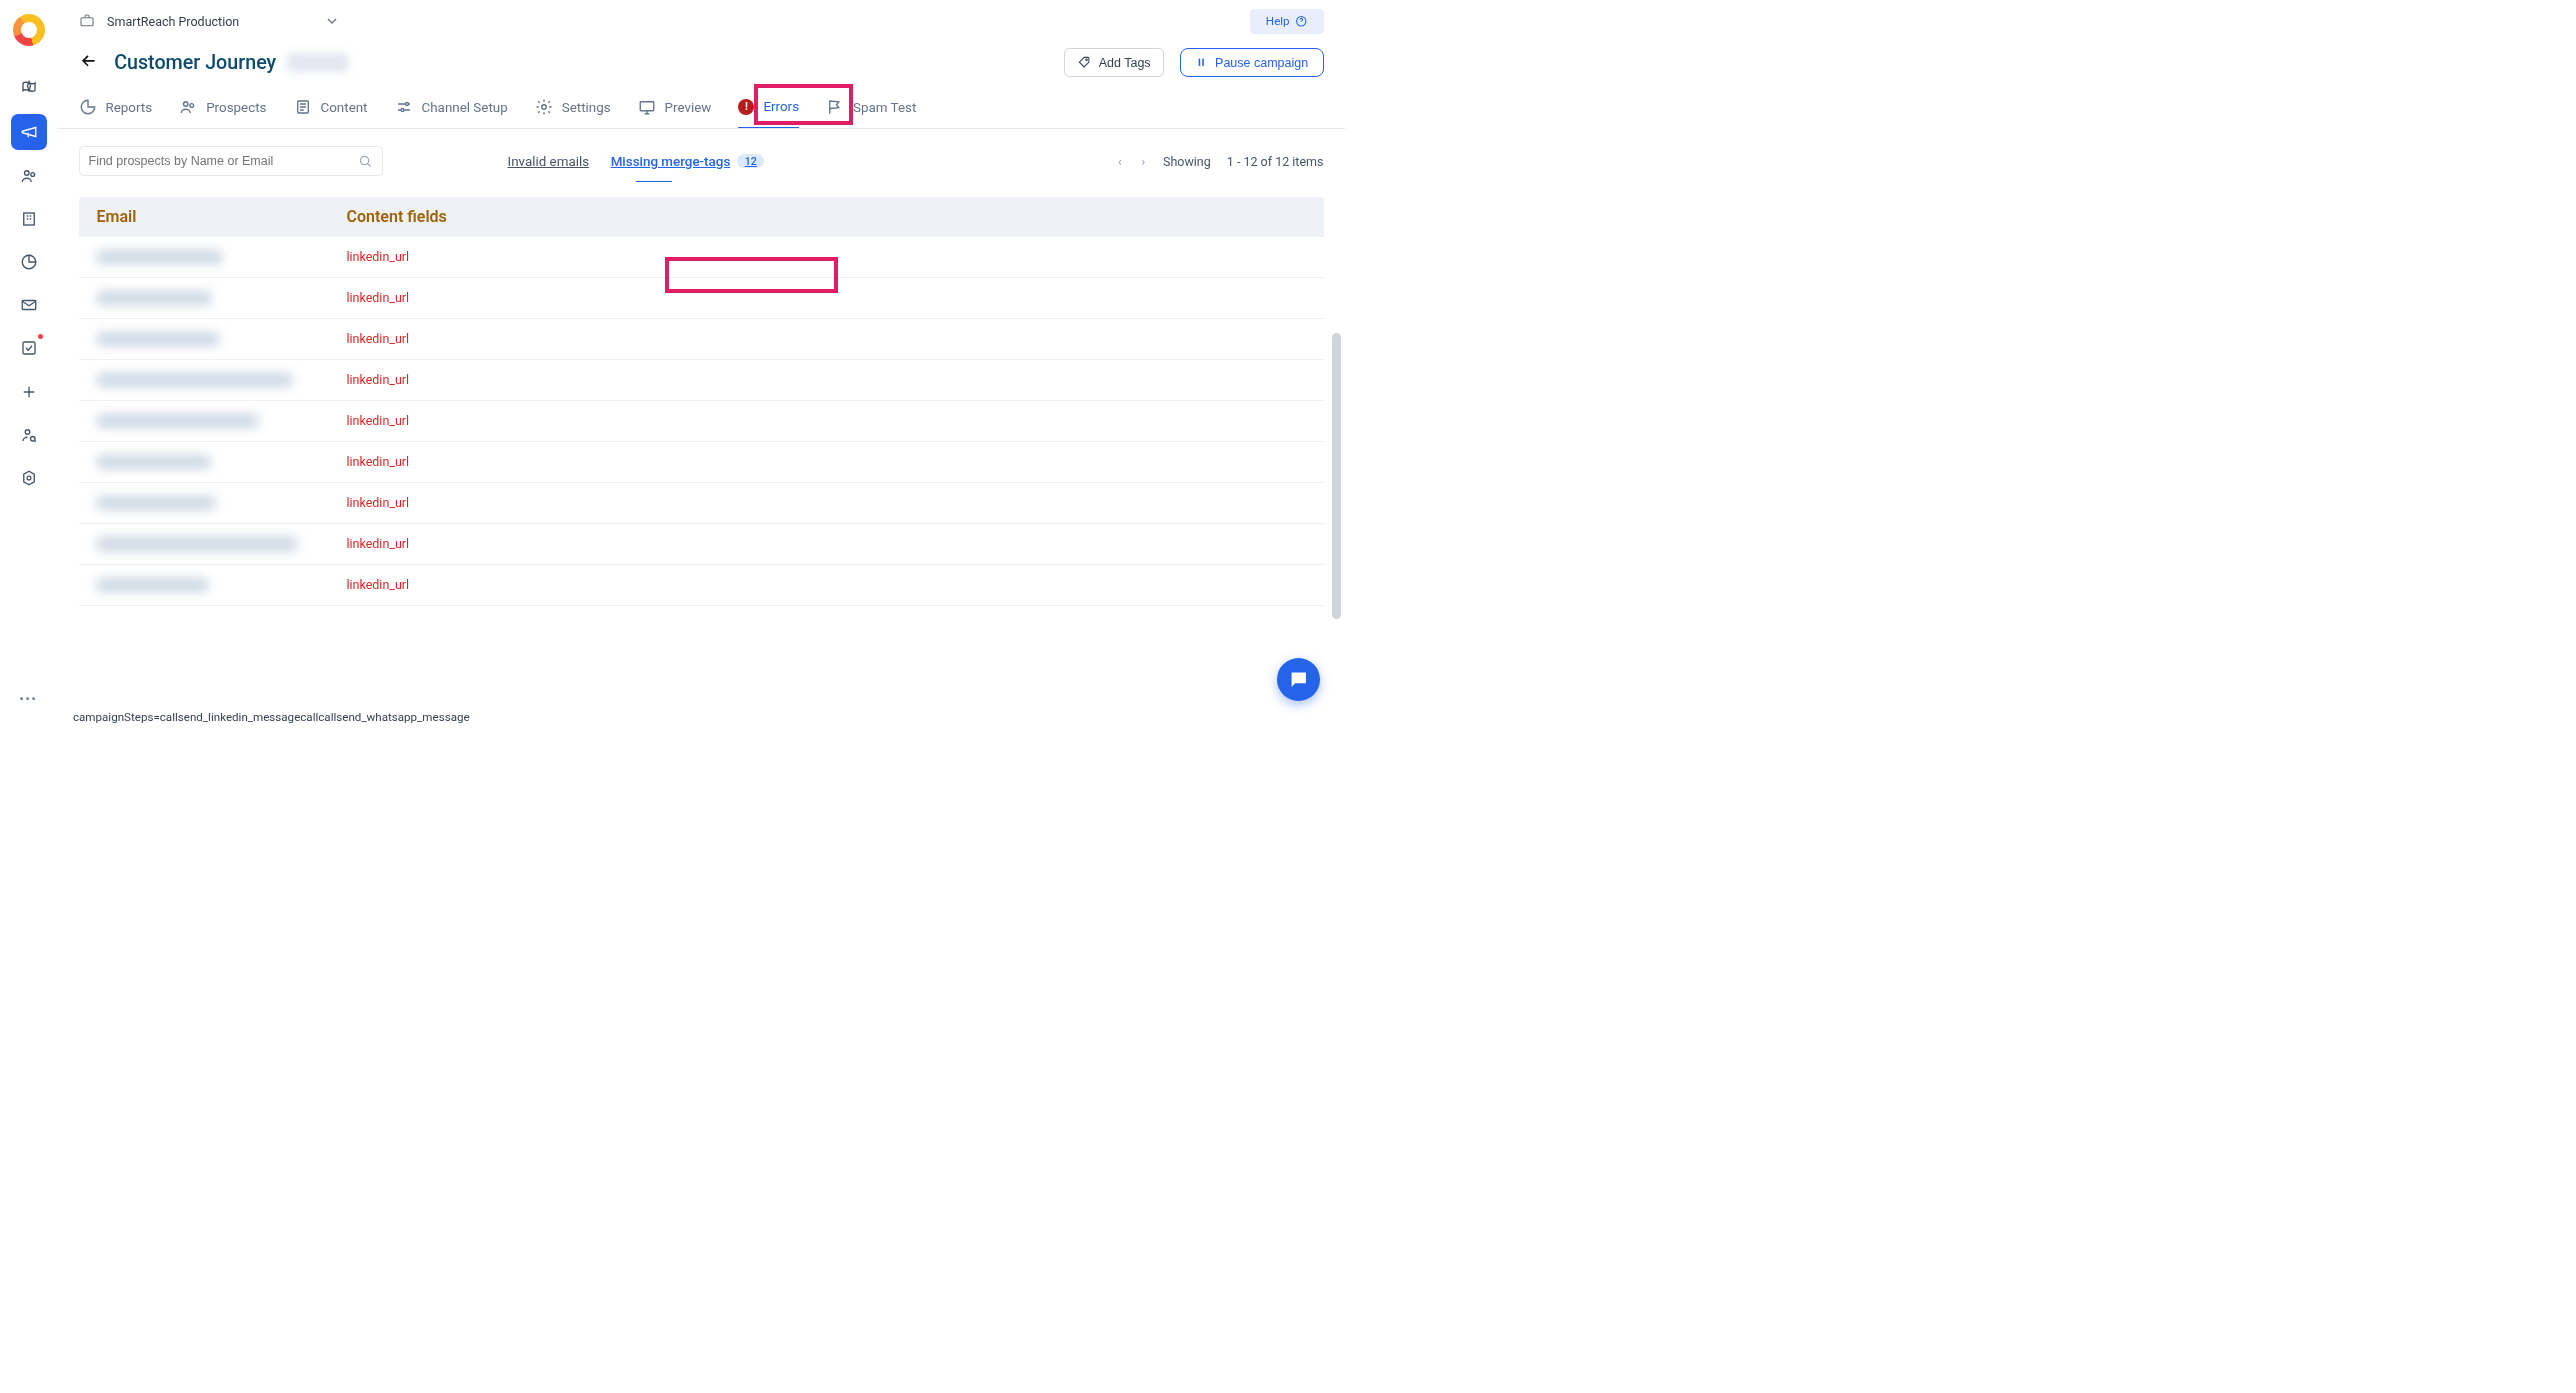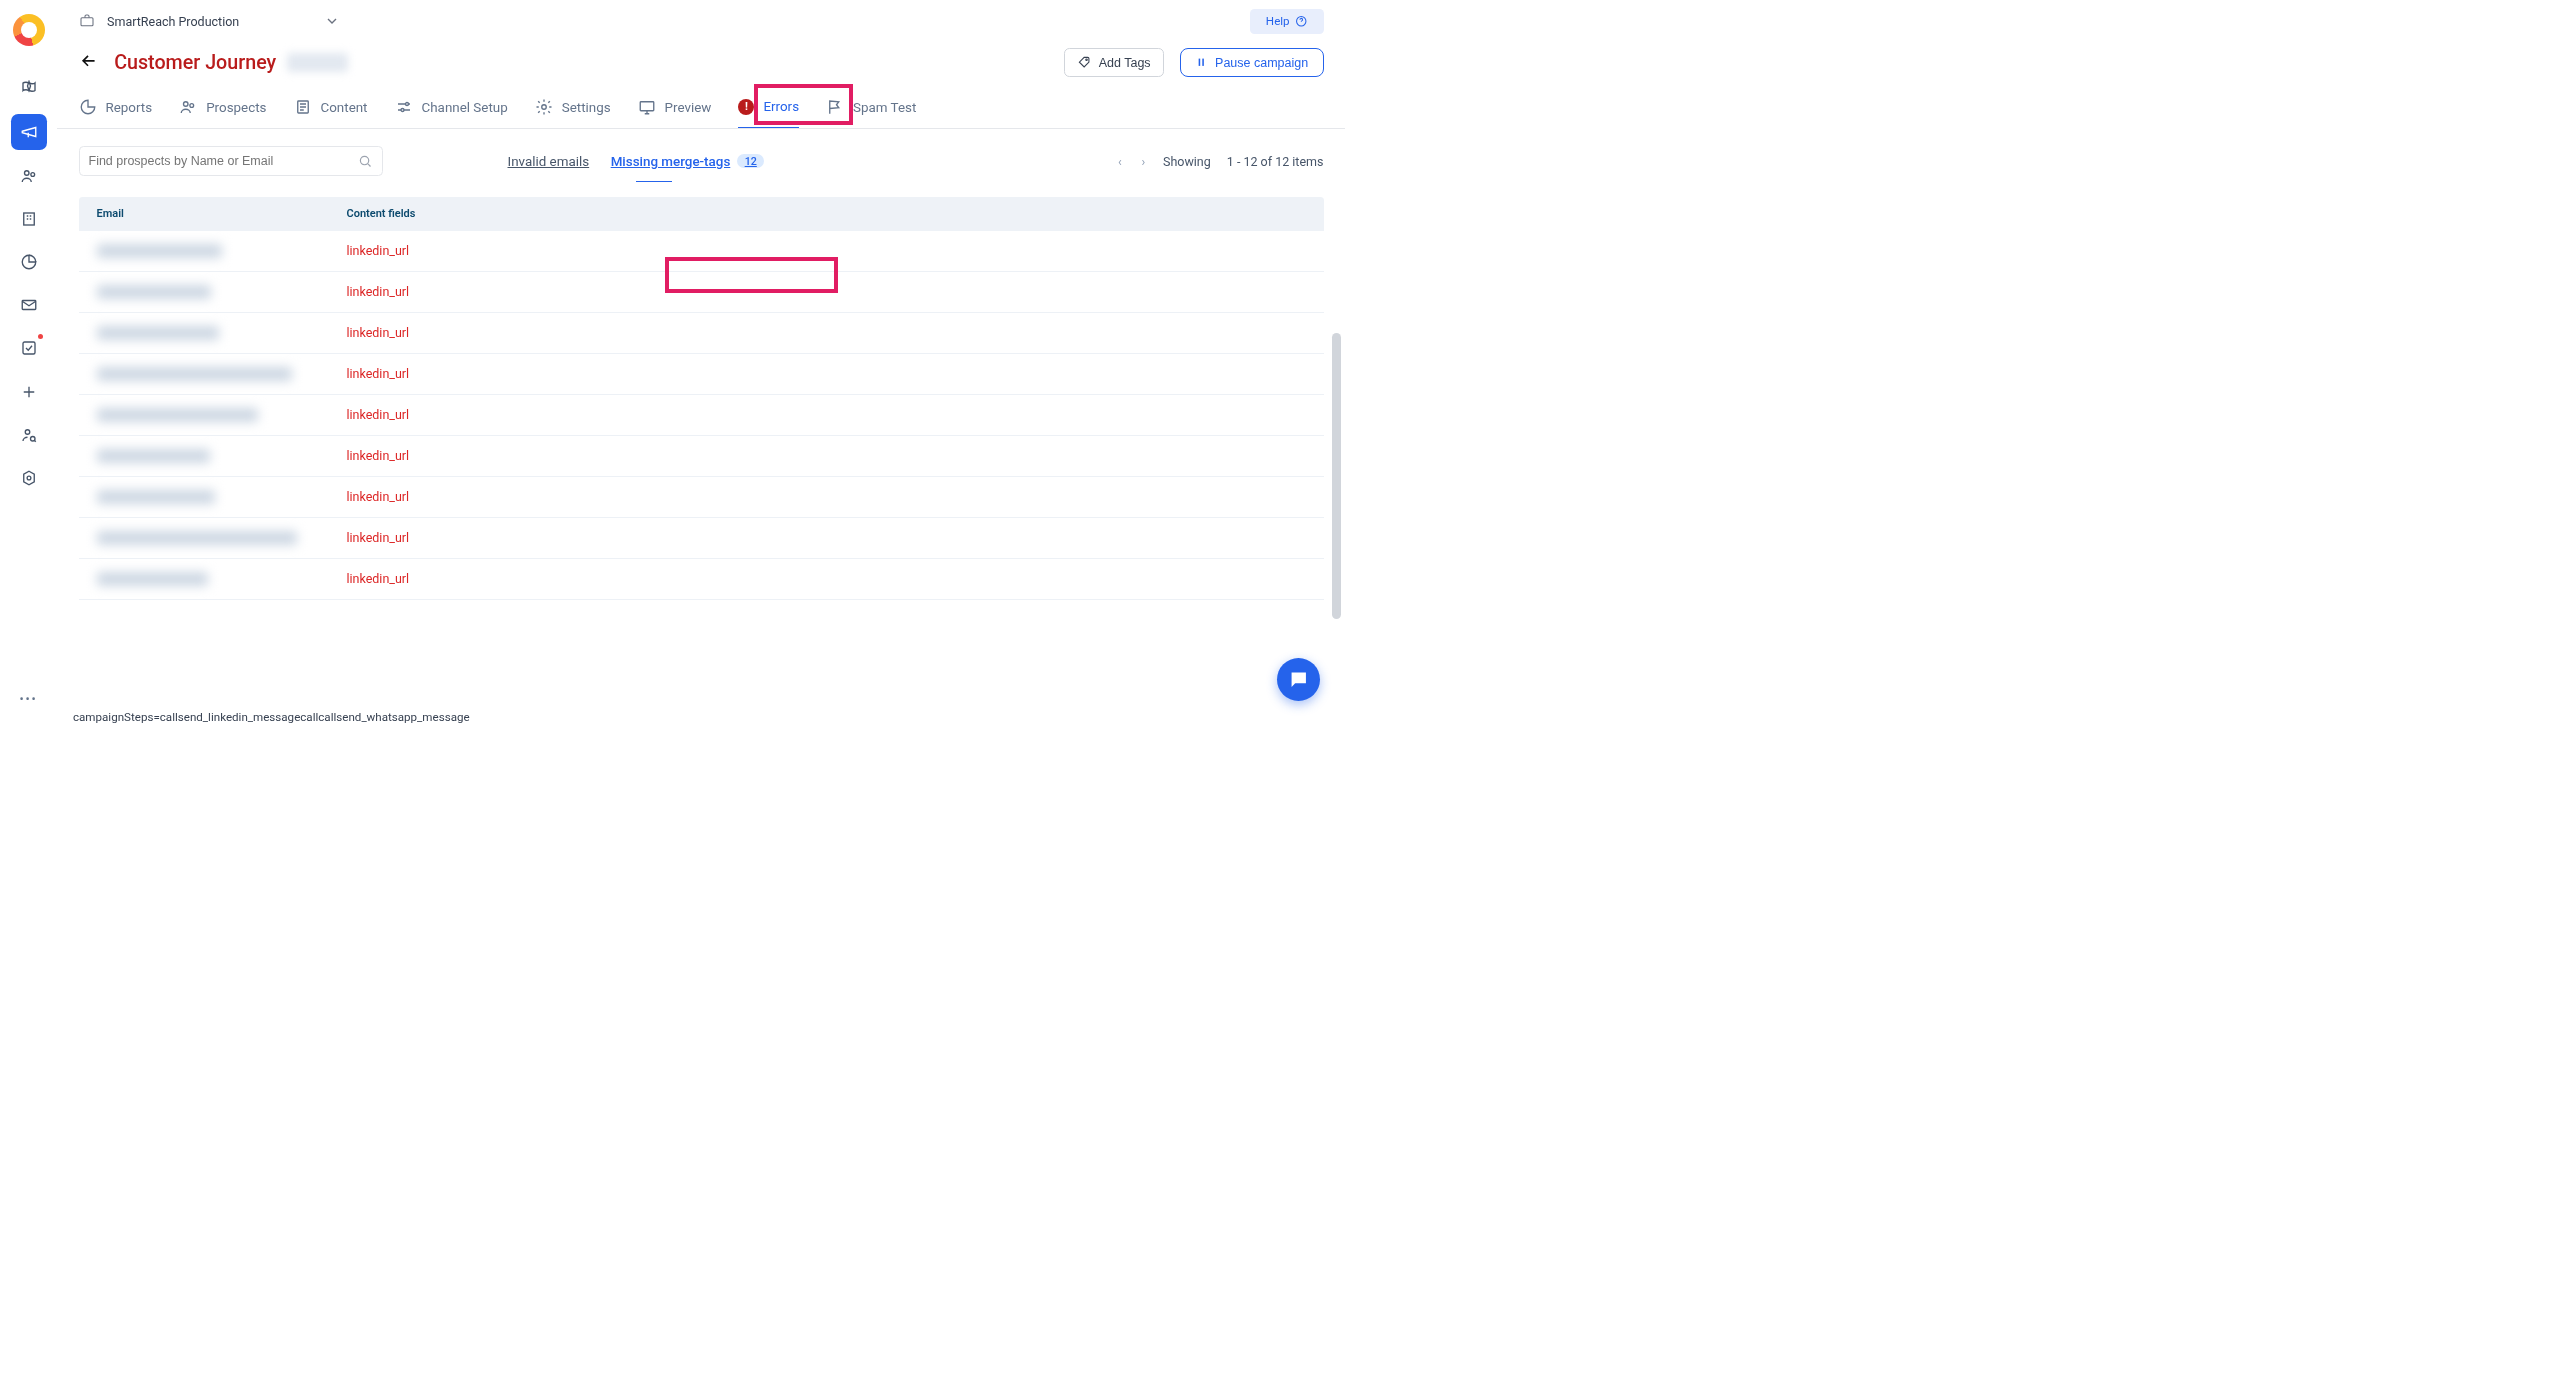--- a/index.html
+++ b/index.html
@@ -109,21 +109,21 @@
   .titlebar {
     display: flex;
     align-items: center;
     padding: 9px 21.5px 9px 21.5px;
     gap: 16px;
   }
   .back-icon { cursor: pointer; color: #111; }
   .page-title {
     font-size: 19.7px;
     font-weight: 500;
-    color: #b91c1c;
+    color: #0c4a6e;
   }
   .title-blur {
     width: 61px; height: 19.7px;
     filter: blur(4.5px);
     background: #e2e8f0;
     border-radius: 2.7px;
     margin-left: -5.4px;
   }
   .titlebar .spacer { flex: 1; }
   .btn-outline {
@@ -272,24 +272,24 @@
   }
   .pager .arrow { color: #94a3b8; cursor: pointer; padding: 0 1.8px; }
 
   .table {
     margin: 16px 21.5px 0 21.5px;
   }
   .thead {
     background: #eef2f7;
     display: flex;
     padding: 10.7px 18px;
-    color: #0c4a6e;
+    color: #a16207;
     font-weight: 600;
     border-radius: 3.6px 3.6px 0 0;
-    font-size: 11px;
+    font-size: 16px;
   }
   .col-email { width: 250px; }
   .col-missing { flex: 1; }
   .tbody { }
   .row {
     display: flex;
     padding: 12.5px 18px;
     border-bottom: 0.9px solid #edf1f6;
     align-items: center;
   }

